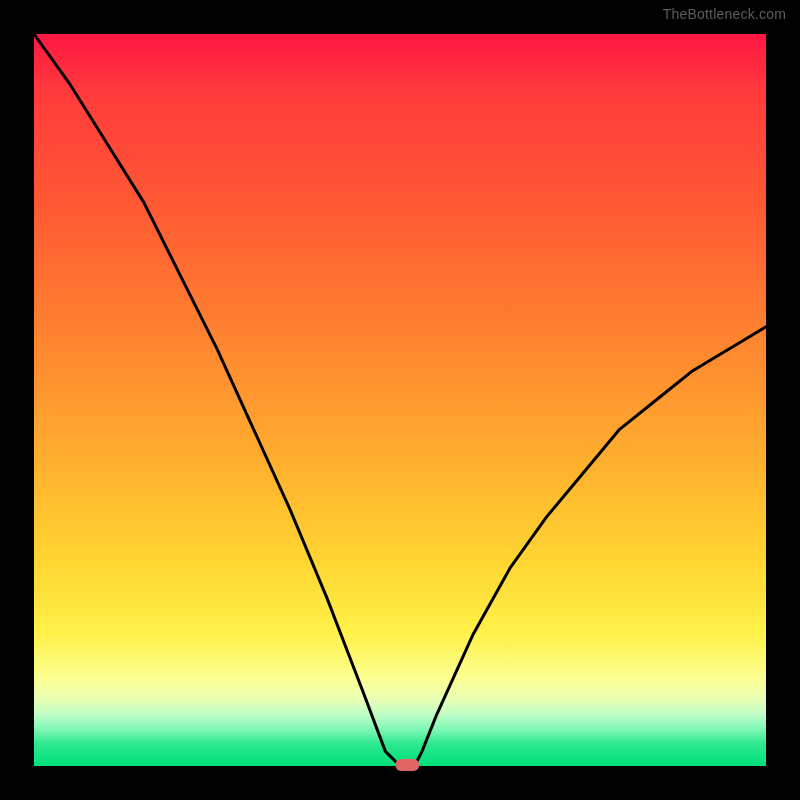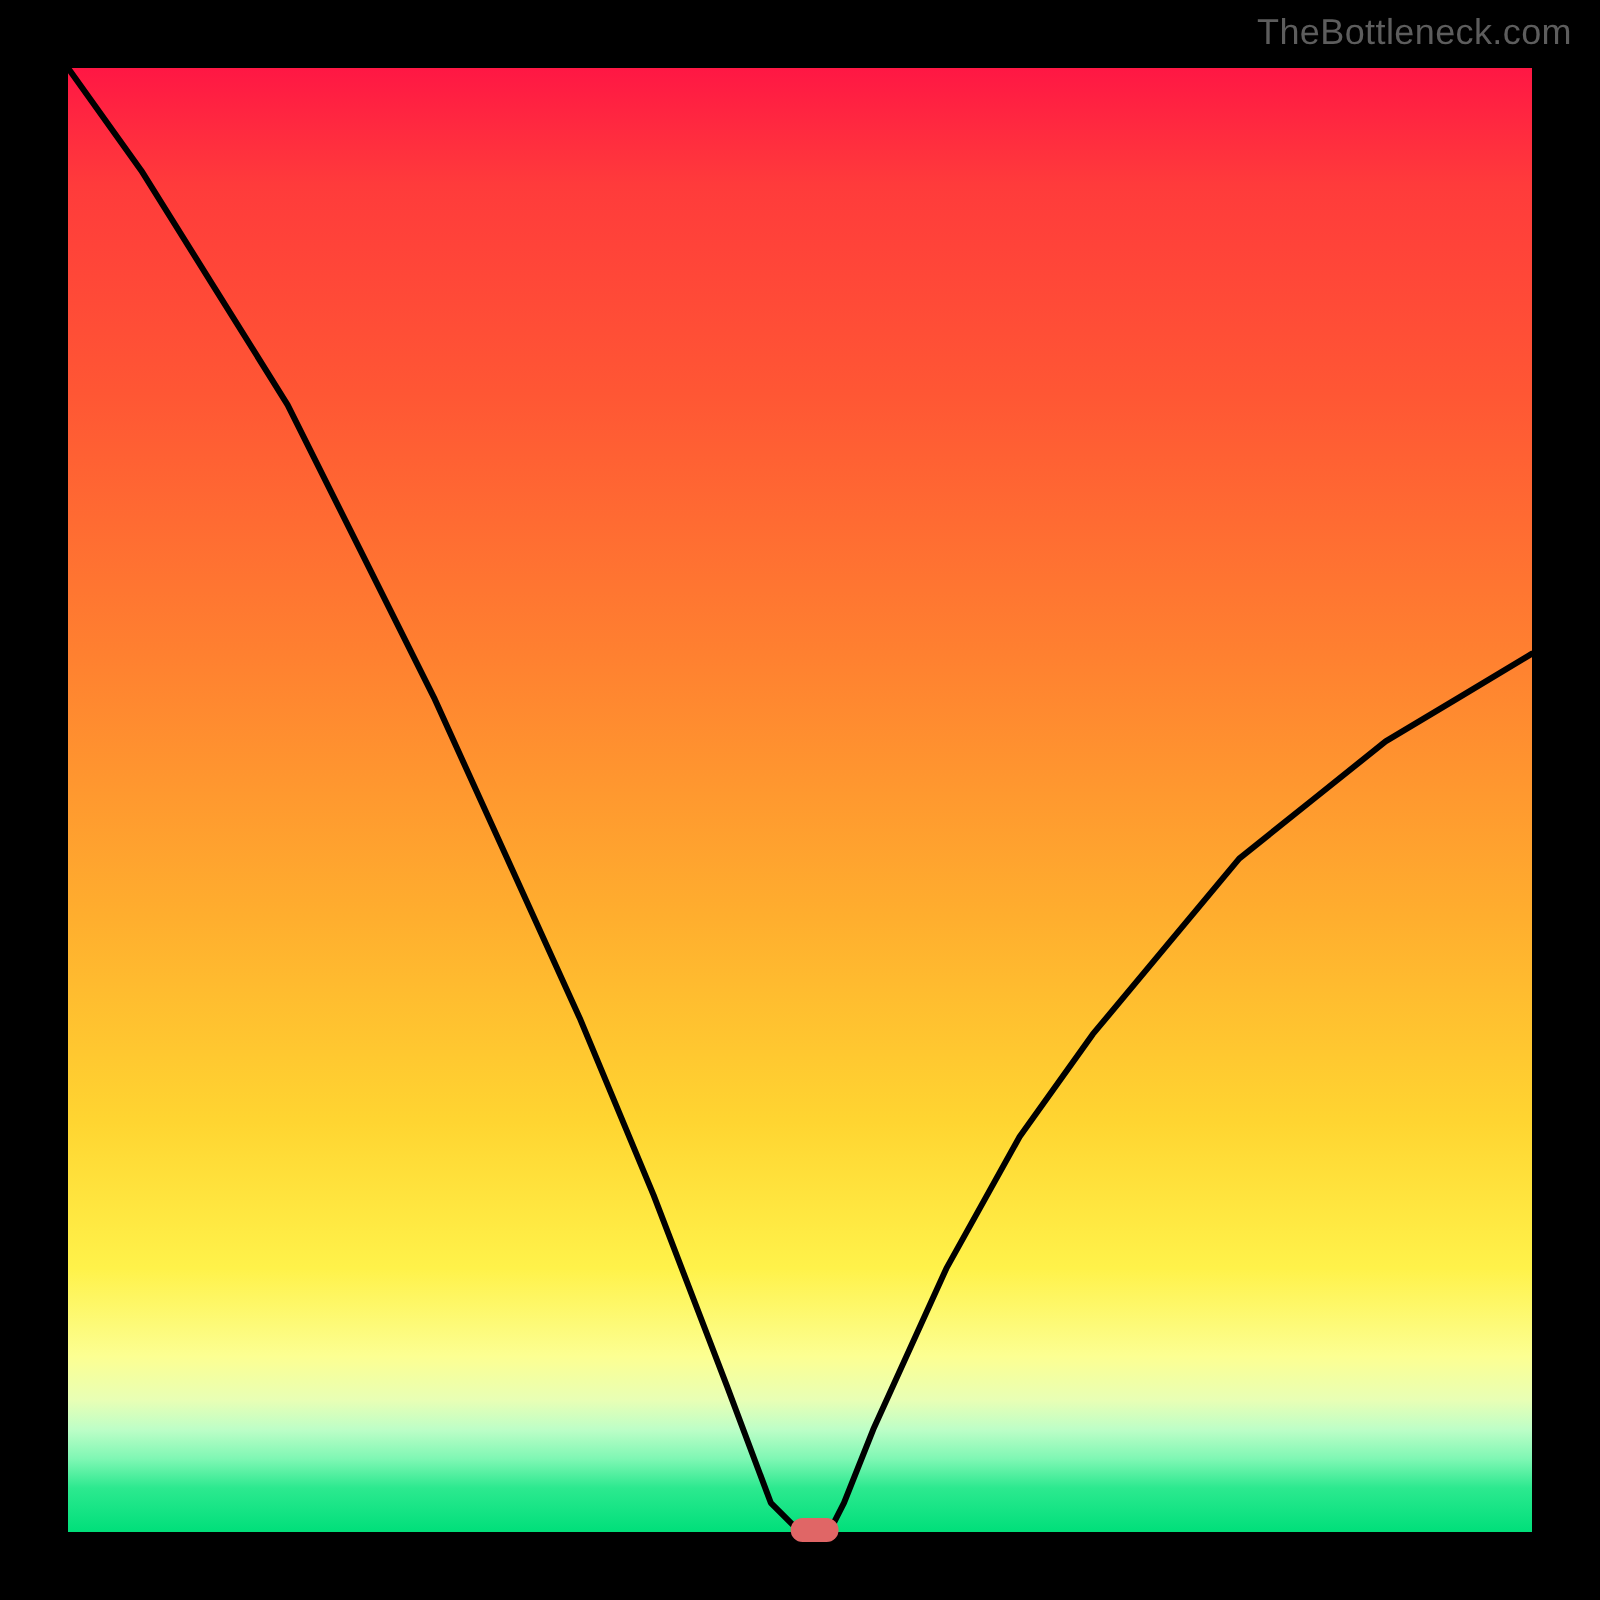--- a/index.html
+++ b/index.html
@@ -46,21 +46,21 @@
     top: 0;
     width: 732px;
     height: 732px;
     overflow: visible;
   }
   .attribution {
     position: absolute;
     top: 6px;
     right: 14px;
     color: #5d5d5d;
-    font-size: 18px;
+    font-size: 14px;
     font-weight: 400;
     letter-spacing: 0.2px;
     user-select: none;
   }
   .minpoint {
     fill: #e06666;
     stroke: none;
   }
 </style>
 </head>

